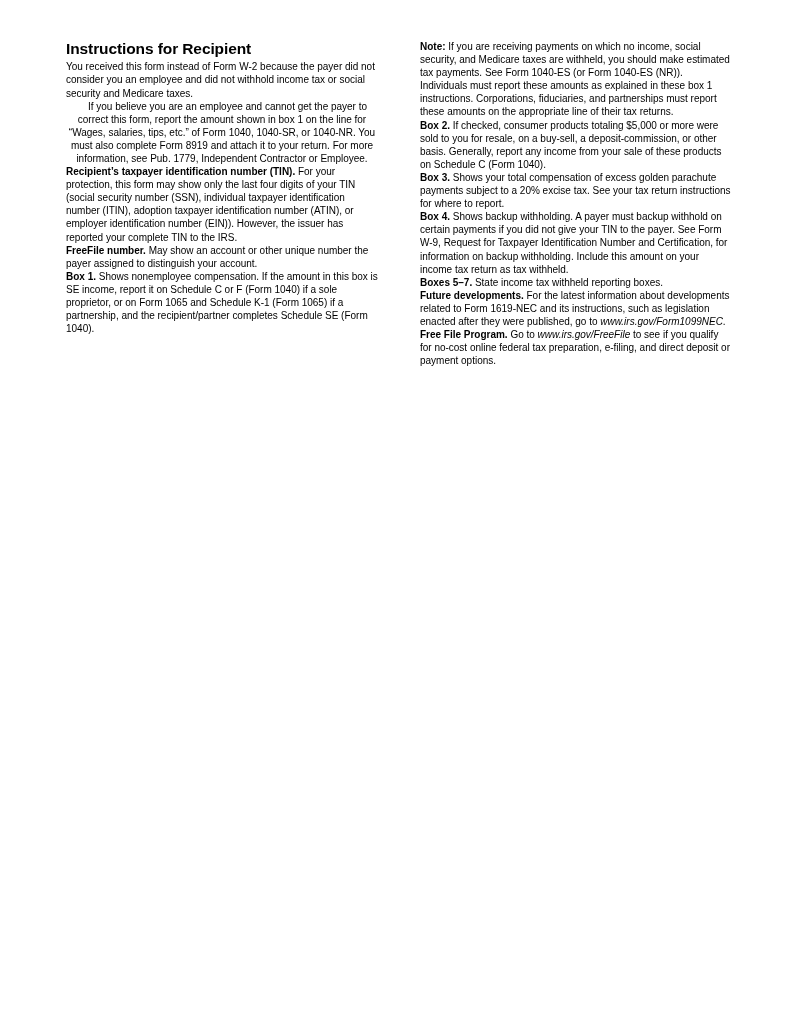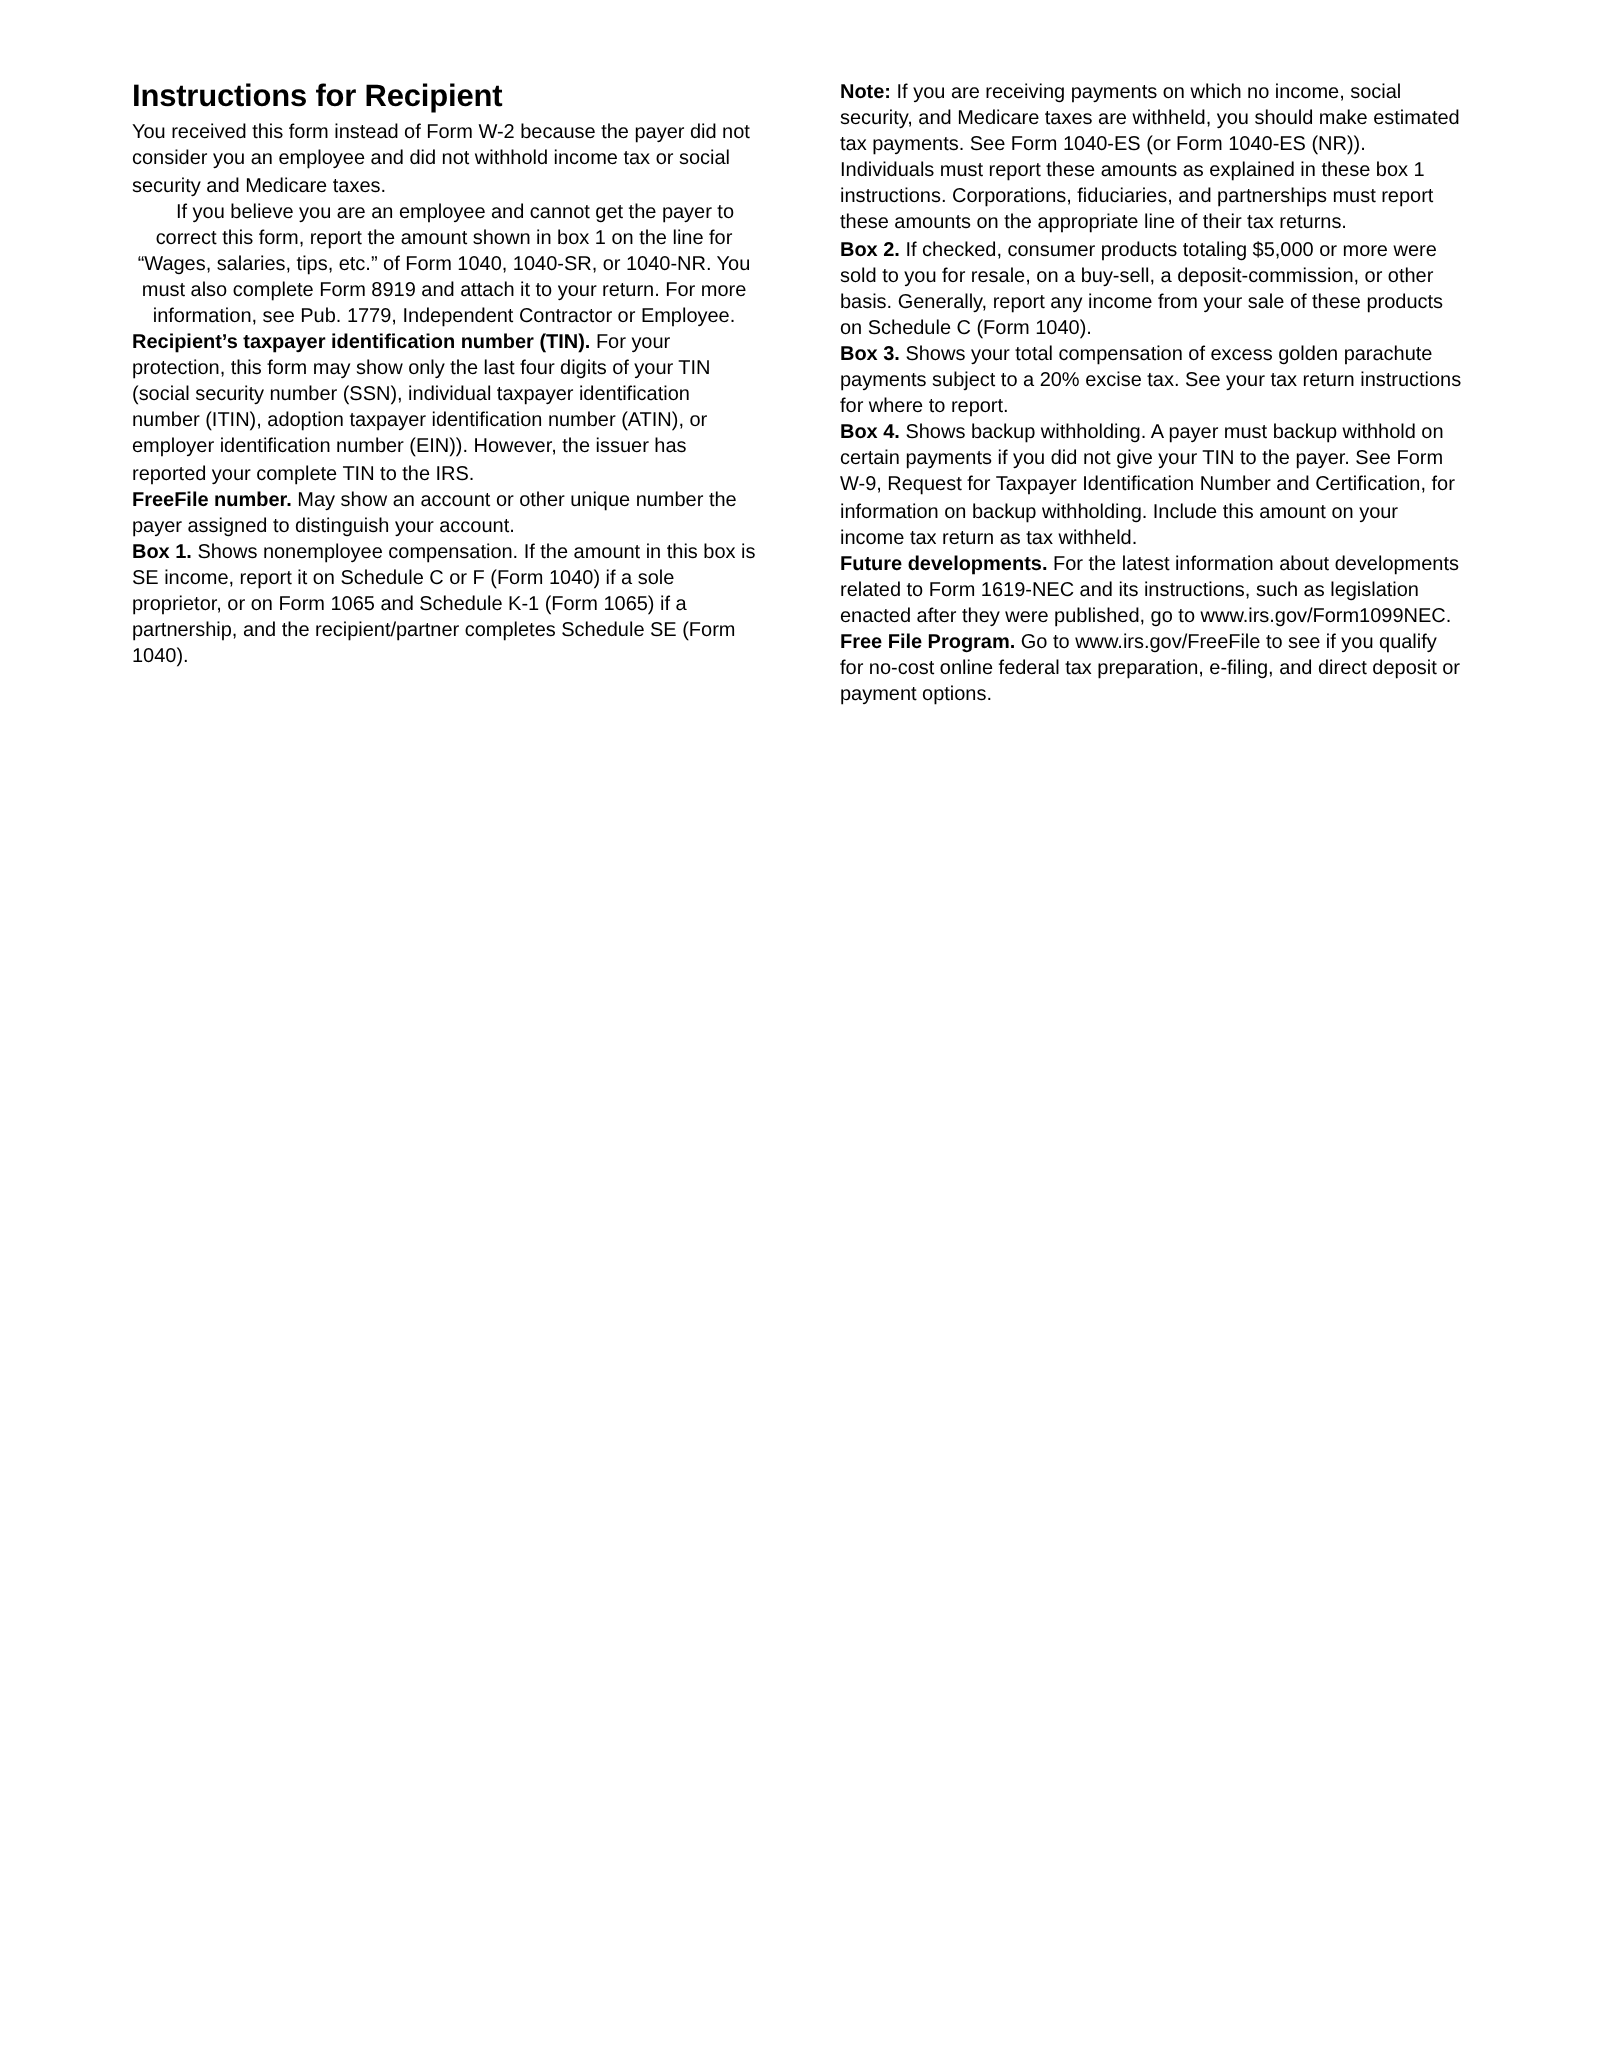--- a/index.html
+++ b/index.html
@@ -48,20 +48,21 @@
     letter-spacing: -0.01px;
   }
   p.indent {
     text-indent: 11px;
     text-align: center;
   }
   .lead {
     font-weight: bold;
   }
   .ital {
+    font-style: italic;
   }
 </style>
 </head>
 <body>
 
 <div class="page">
   <div class="columns">
 
     <div class="col">
       <h1 class="doc-title">Instructions for Recipient</h1>
@@ -73,19 +74,20 @@
           <p class="para"><span class="lead">Box 1.</span><span> Shows nonemployee compensation. If the amount in this box is SE income, report it on Schedule C or F (Form 1040) if a sole proprietor, or on Form 1065 and Schedule K-1 (Form 1065) if a partnership, and the recipient/partner completes Schedule SE (Form 1040).</span></p>
         </div>
     </div>
 
     <div class="col">
       <div id="right-col-paras">
           <p class="para"><span class="lead">Note:</span><span> If you are receiving payments on which no income, social security, and Medicare taxes are withheld, you should make estimated tax payments. See Form 1040-ES (or Form 1040-ES (NR)). Individuals must report these amounts as explained in these box 1 instructions. Corporations, fiduciaries, and partnerships must report these amounts on the appropriate line of their tax returns.</span></p>
           <p class="para"><span class="lead">Box 2.</span><span> If checked, consumer products totaling $5,000 or more were sold to you for resale, on a buy-sell, a deposit-commission, or other basis. Generally, report any income from your sale of these products on Schedule C (Form 1040).</span></p>
           <p class="para"><span class="lead">Box 3.</span><span> Shows your total compensation of excess golden parachute payments subject to a 20% excise tax. See your tax return instructions for where to report.</span></p>
           <p class="para"><span class="lead">Box 4.</span><span> Shows backup withholding. A payer must backup withhold on certain payments if you did not give your TIN to the payer. See Form W-9, Request for Taxpayer Identification Number and Certification, for information on backup withholding. Include this amount on your income tax return as tax withheld.</span></p>
+          <p class="para"><span class="lead">Boxes 5–7.</span><span> State income tax withheld reporting boxes.</span></p>
           <p class="para"><span class="lead">Future developments.</span><span> For the latest information about developments related to Form 1619-NEC and its instructions, such as legislation enacted after they were published, go to </span><span class="ital">www.irs.gov/Form1099NEC</span><span>.</span></p>
           <p class="para"><span class="lead">Free File Program.</span><span> Go to </span><span class="ital">www.irs.gov/FreeFile</span><span> to see if you qualify for no-cost online federal tax preparation, e-filing, and direct deposit or payment options.</span></p>
         </div>
     </div>
 
   </div>
 </div>
 
 </body></html>

